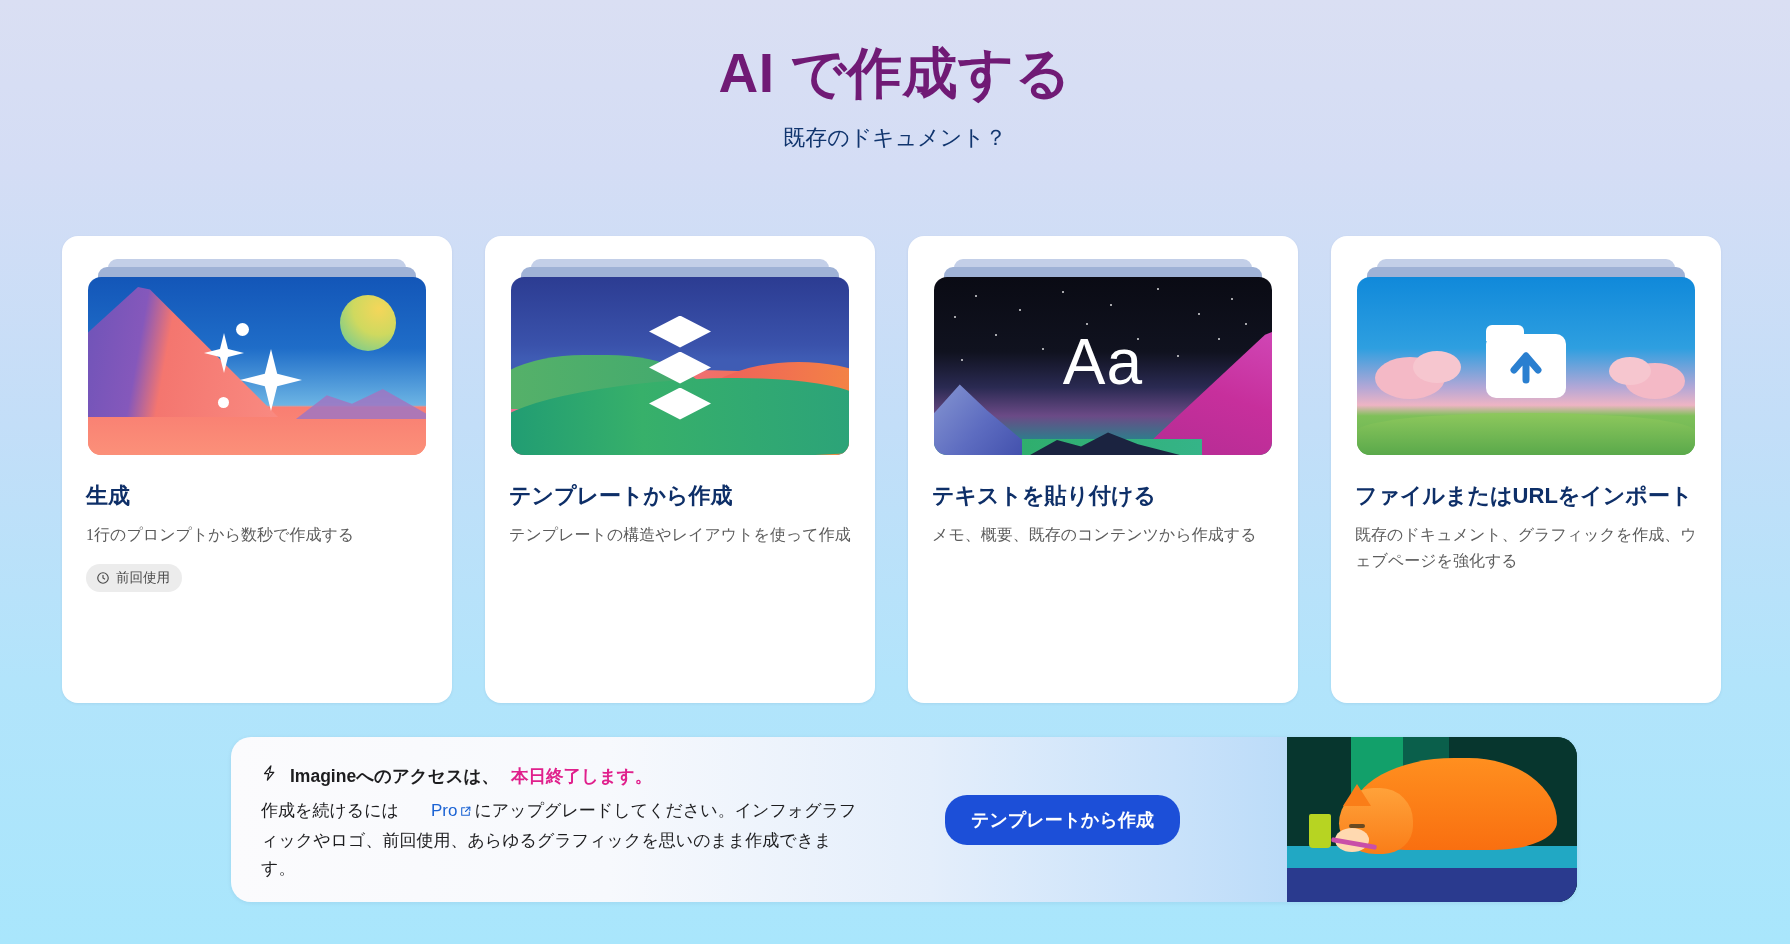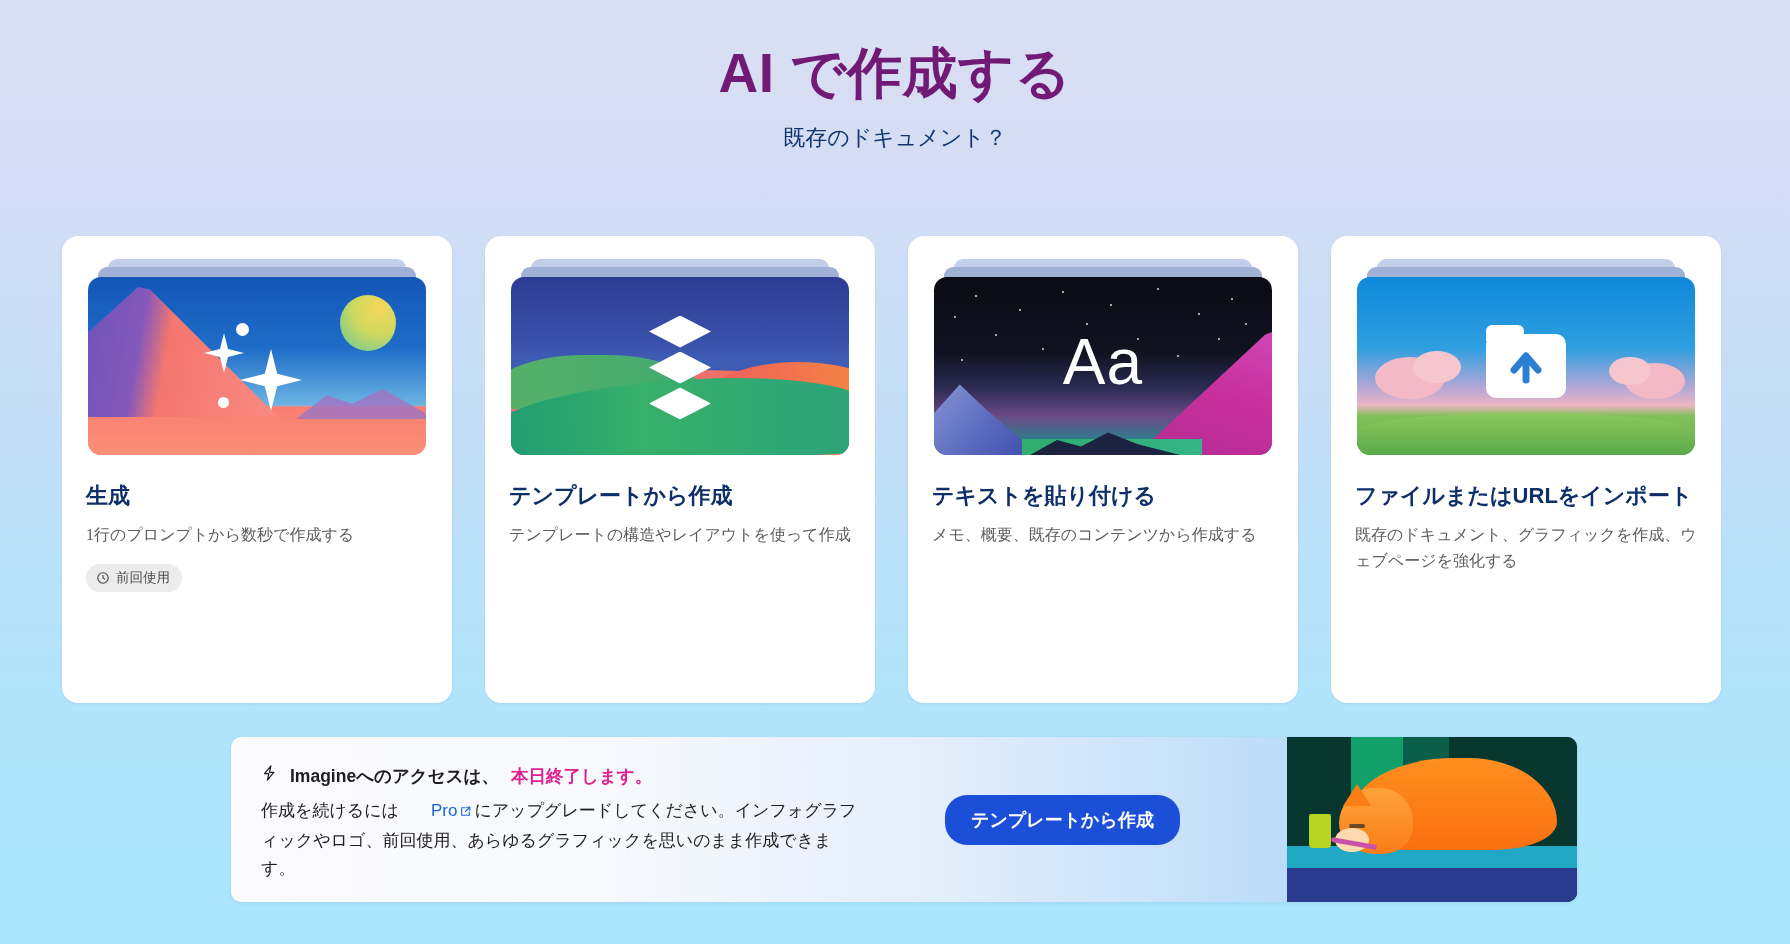--- a/index.html
+++ b/index.html
@@ -208,21 +208,21 @@
     border-radius: 14px; padding: 5px 12px 5px 10px;
     font-size: 13.5px;
   }
   .badge svg { display: block; }
 
   
   .banner {
     position: absolute;
     left: 231px; top: 737px;
     width: 1346px; height: 165px;
-    border-radius: 10px;
+    border-radius: 20px;
     overflow: hidden;
     background: linear-gradient(90deg, #fbfbfd 0%, #f7f9fd 28%, #e4eefb 52%, #c9e2fa 70%, #b6d9f8 82%, #a8d4f7 100%);
     display: flex;
     align-items: stretch;
     box-shadow: 0 1px 4px rgba(20,40,90,0.08);
   }
   .banner-text {
     padding: 26px 0 0 30px;
     width: 700px;
   }

